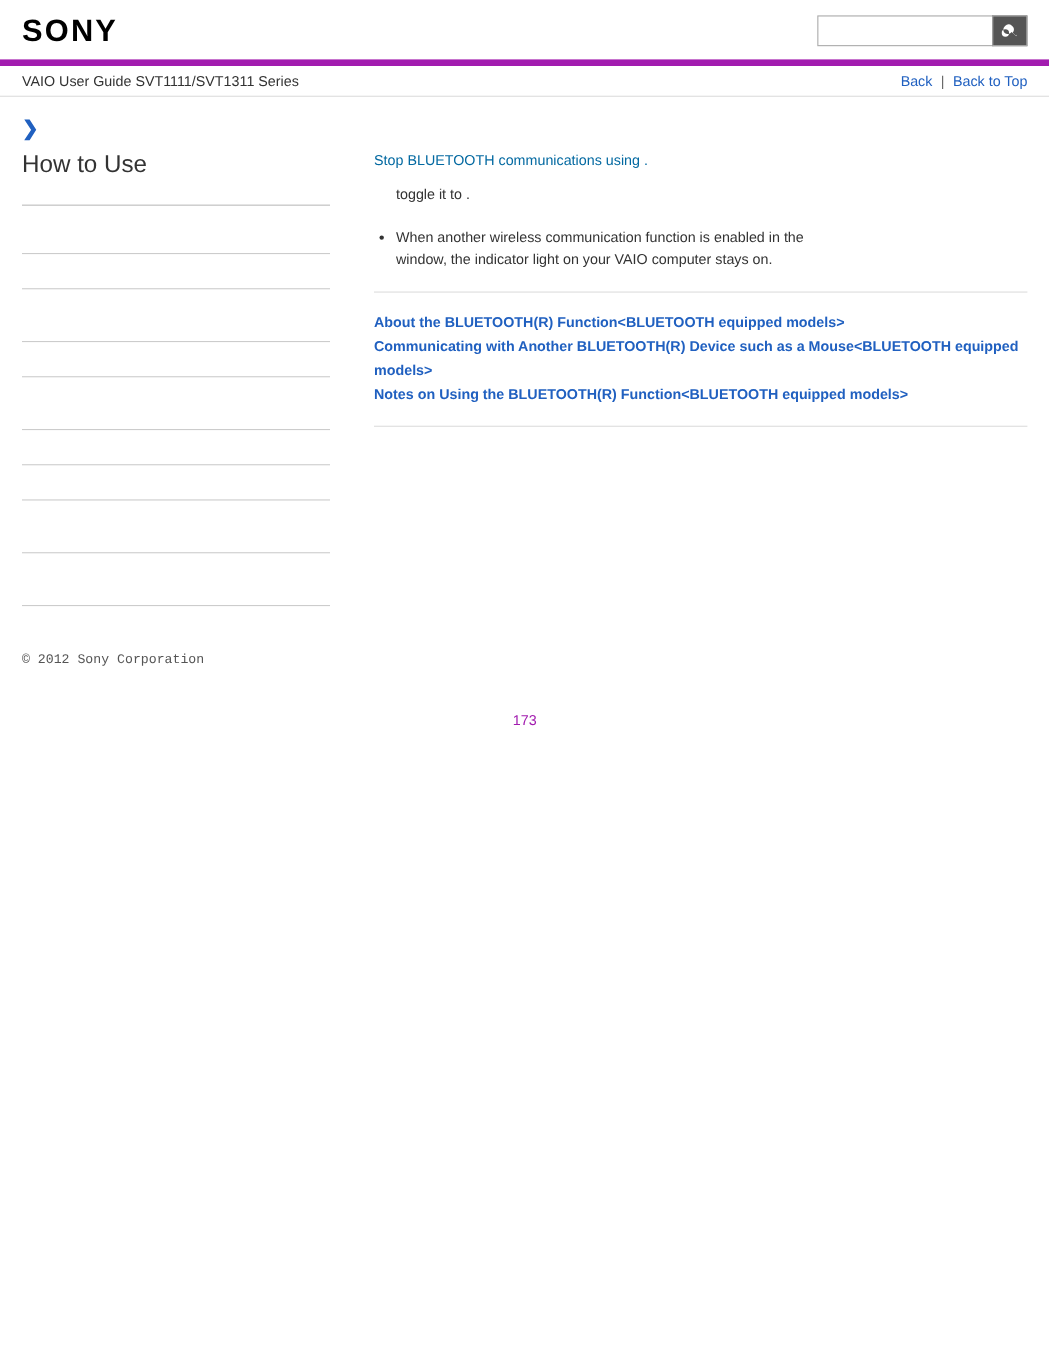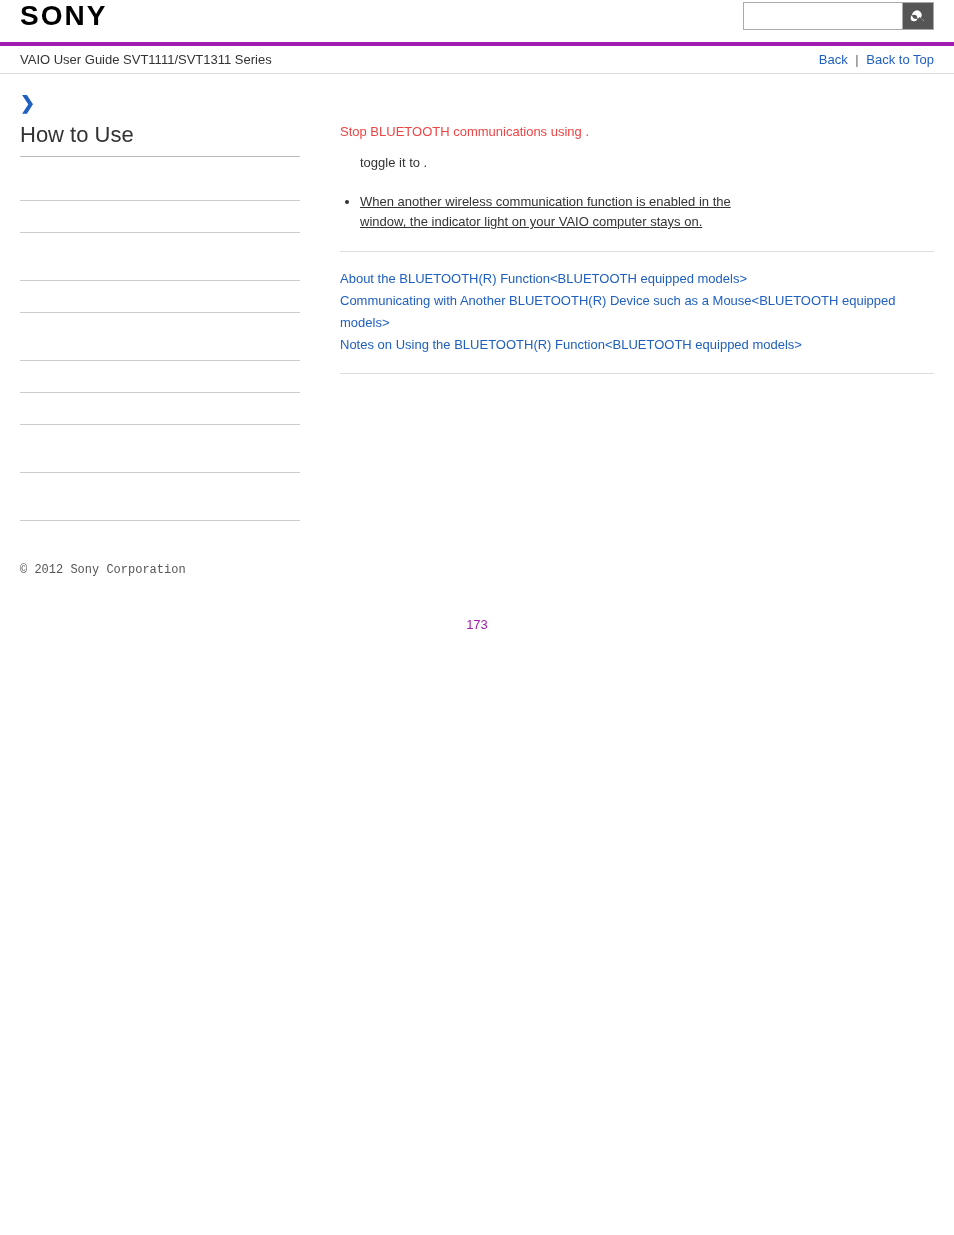--- a/index.html
+++ b/index.html
@@ -10,22 +10,22 @@
       background: #fff;
       width: 954px;
       min-height: 1235px;
     }
 
     
     .header {
       display: flex;
       align-items: center;
       justify-content: space-between;
-      padding: 0 20px 10px 20px;
-      border-bottom: 4px solid #a21caf;
+      padding: 12px 20px 10px 20px;
+      border-bottom: 6px solid #a21caf;
     }
     .sony-logo {
       font-size: 28px;
       font-weight: 900;
       letter-spacing: 2px;
       color: #000;
       font-family: Arial Black, sans-serif;
     }
     .search-area {
       display: flex;
@@ -102,21 +102,21 @@
     .sidebar {
       width: 300px;
       min-width: 300px;
       padding-right: 20px;
     }
     .sidebar-title {
       font-size: 22px;
       font-weight: normal;
       color: #333;
       margin-bottom: 12px;
-      padding-bottom: 8px;
+      padding-bottom: 24px;
       border-bottom: 1px solid #bbb;
     }
     .sidebar-item {
       border-bottom: 1px solid #ccc;
       padding: 8px 0;
       height: 32px;
     }
     .sidebar-gap {
       height: 16px;
     }
@@ -129,49 +129,49 @@
     }
 
     .content-block {
       margin-bottom: 18px;
     }
 
     .content-step {
       margin-bottom: 10px;
       font-size: 13px;
       line-height: 1.6;
-      color: #ef4444;
+      color: #0369a1;
     }
 
     .step-indent {
       margin-left: 20px;
       margin-bottom: 8px;
       font-size: 13px;
       line-height: 1.6;
     }
 
     .bullet-list {
       margin: 10px 0 10px 20px;
-      text-decoration: underline;
     }
     .bullet-item {
       list-style: disc;
       font-size: 13px;
       line-height: 1.6;
       margin-bottom: 6px;
     }
 
     .section-divider {
       border: none;
       border-top: 1px solid #ddd;
       margin: 16px 0;
     }
 
     .links-section {
       margin-bottom: 8px;
+      font-weight: bold;
     }
     .content-link {
       display: block;
       color: #2060c0;
       text-decoration: none;
       font-size: 13px;
       line-height: 1.7;
       cursor: pointer;
     }
 

